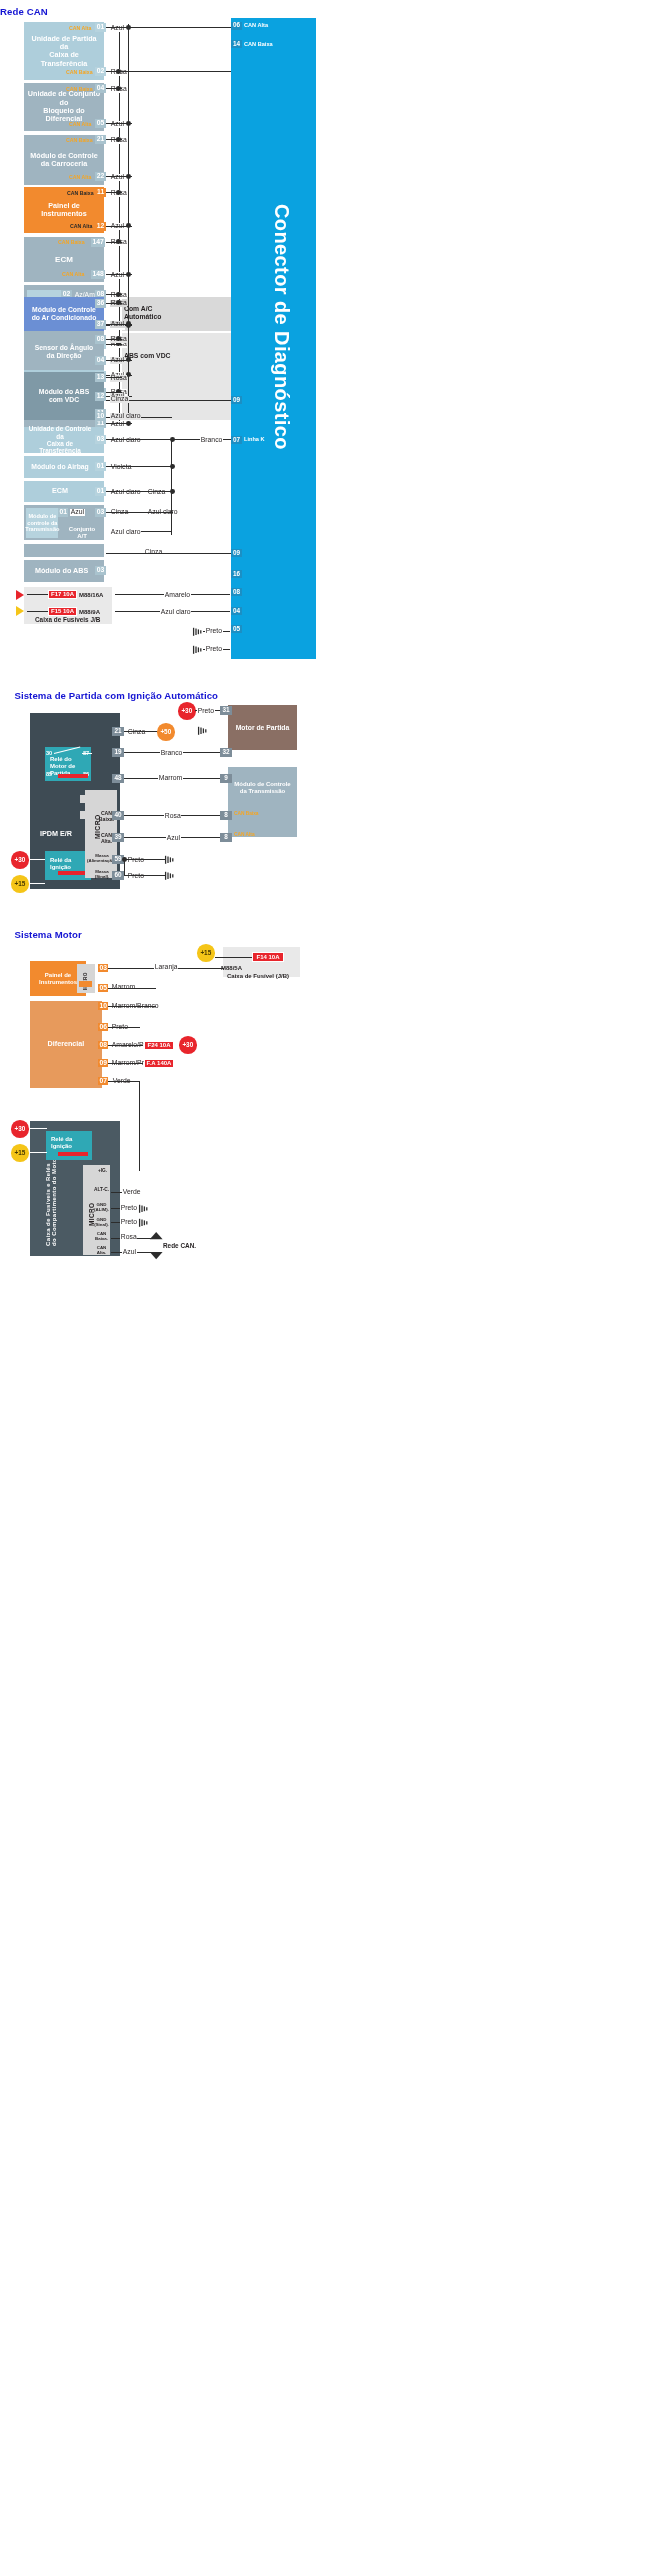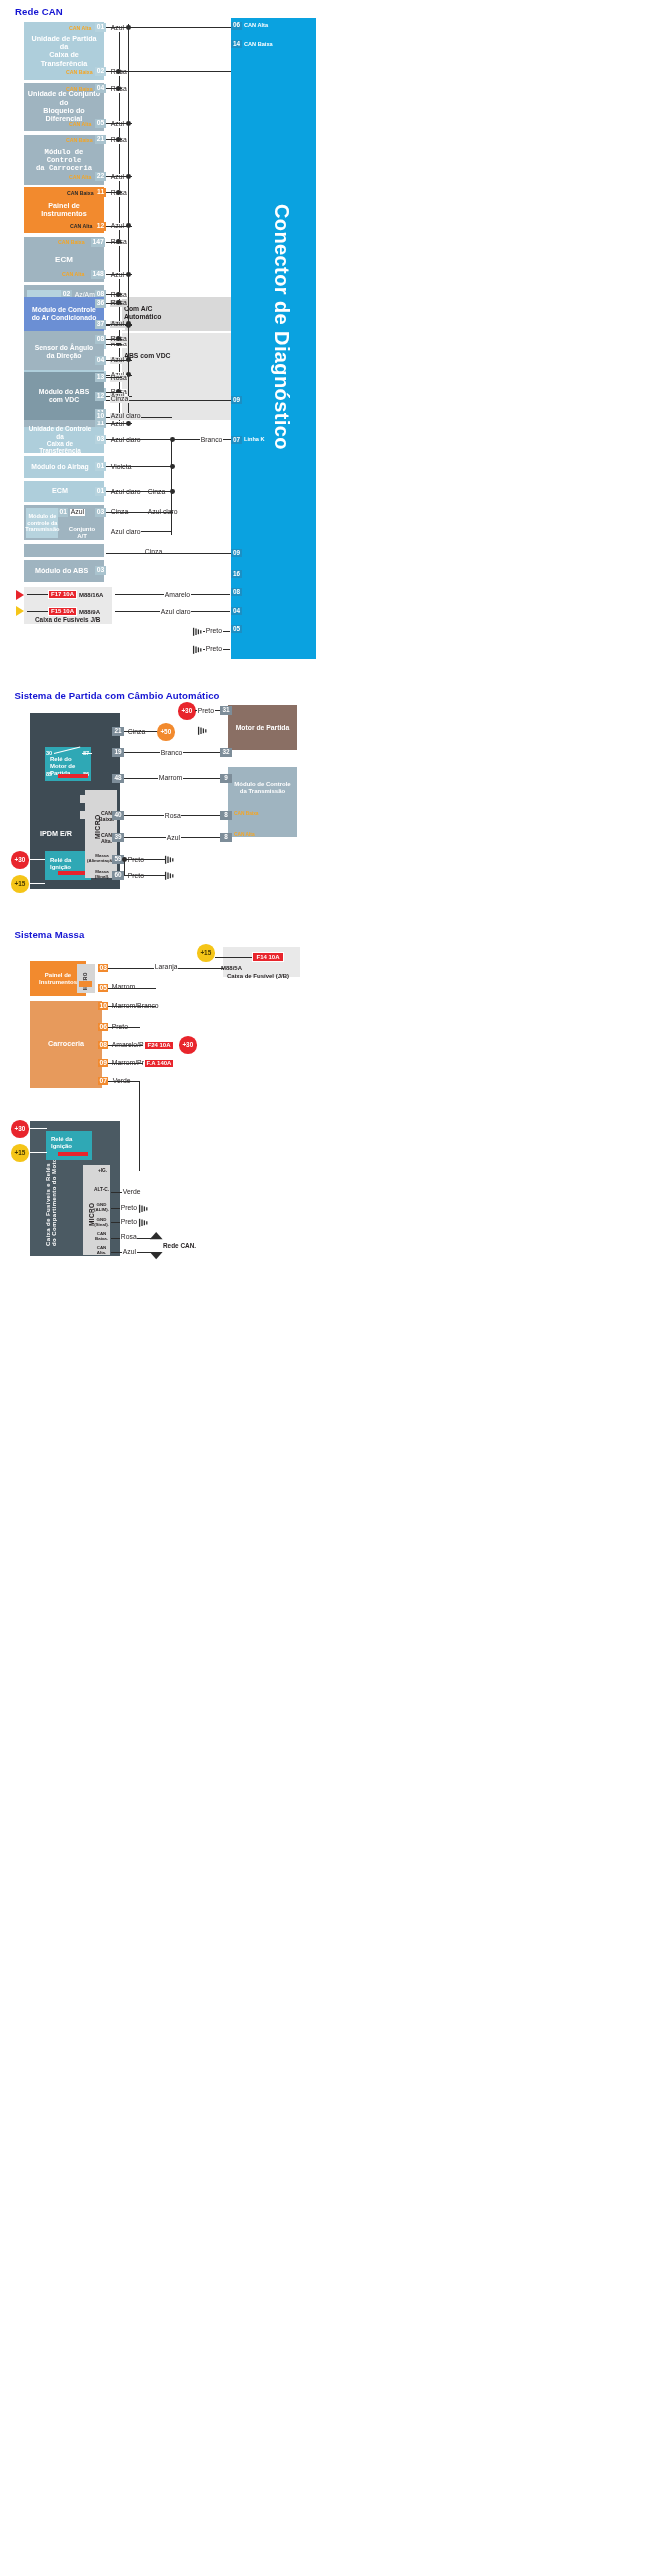--- a/index.html
+++ b/index.html
@@ -193,21 +193,21 @@
   .alt { position:absolute; background:#e79a5c; }
   .panel-or { position:absolute; background:#f28a2e; }
   .fuseblk { position:absolute; background:#4b5a63; }
   .arrow-lbl { position:absolute; font-size:6.4px; font-weight:bold; color:#231f20; white-space:nowrap;}
 </style>
 </head>
 <body>
 
 <div class="page">
 
-  <div class="section-title" style="left:15px; top:6.4px;">Rede CAN</div>
+  <div class="section-title" style="left:0; top:6.4px;">Rede CAN</div>
 
   <div class="dlc" style="left:231px; top:17.6px; width:85px; height:641px;"></div>
   <div class="dlc-text" style="left:293px; top:204px;">Conector de Diagnóstico</div>
 
   <div class="dpin" style="left:231px; top:21.6px; width:11.2px; height:8px;">06</div>
   <div class="dpin-lbl" style="left:244px; top:23px;">CAN Alta</div>
 
   <div class="dpin" style="left:231px; top:40px; width:11.2px; height:8px;">14</div>
   <div class="dpin-lbl" style="left:244px; top:42px;">CAN Baixa</div>
 
@@ -259,21 +259,21 @@
   <div class="hline" style="left:106px; top:88px; width:16px;"></div>
   <div class="dot" style="left:116px; top:86px;"></div>
 
   <div class="cantag" style="left:69px; top:122px;">CAN Alta</div>
   <div class="pin pin-md" style="left:95px; top:119px; width:11.2px; height:8.8px;">05</div>
   <div class="wlabel" style="left:110px; top:121px;">Azul</div>
   <div class="hline" style="left:106px; top:123px; width:26px;"></div>
   <div class="dot" style="left:126px; top:121px;"></div>
 
   <div class="blk" style="left:24px; top:135px; width:80px; height:50px; background:#9fb4c0; font-size:7.2px;">
-    <span class="blk-lbl" style="white-space: pre-line; font-family: Liberation Mono, monospace;">Módulo de Controle
+    <span class="blk-lbl" style="white-space: pre-line;">Módulo de Controle
 da Carroceria</span>
   </div>
   <div class="cantag" style="left:66px; top:138px;">CAN Baixa</div>
   <div class="pin pin-md" style="left:95px; top:135px; width:11.2px; height:8.8px;">21</div>
   <div class="wlabel" style="left:110px; top:137px;">Rosa</div>
   <div class="hline" style="left:106px; top:139px; width:16px;"></div>
   <div class="dot" style="left:116px; top:137px;"></div>
 
   <div class="cantag" style="left:69px; top:175px;">CAN Alta</div>
   <div class="pin pin-md" style="left:95px; top:172px; width:11.2px; height:8.8px;">22</div>
@@ -511,21 +511,21 @@
     <svg width="11.2" height="9.6" viewBox="0 0 14 12">
       <line x1="2" y1="1" x2="2" y2="11" stroke="#2c2c2c" stroke-width="1.6"></line>
       <line x1="5" y1="2" x2="5" y2="10" stroke="#2c2c2c" stroke-width="1.6"></line>
       <line x1="8" y1="3" x2="8" y2="9" stroke="#2c2c2c" stroke-width="1.6"></line>
       <line x1="11" y1="4" x2="11" y2="8" stroke="#2c2c2c" stroke-width="1.6"></line>
     </svg>
   </div>
   <div class="hline" style="left:203px; top:649px; width:27px;"></div>
   <div class="wlabel" style="left:205px; top:646px;">Preto</div>
 
-  <div class="section-title" style="left:14.4px; top:690px;">Sistema de Partida com Câmbio Automático</div>
+  <div class="section-title" style="left:14.4px; top:690px;">Sistema de Partida com Ignição Automático</div>
 
   <div class="ipdm" style="left:30px; top:713px; width:90px; height:176px;"></div>
   <div class="ipdm-lbl" style="left:40px; top:829px;">IPDM E/R</div>
 
   <div class="relay" style="left:45px; top:747px; width:46px; height:34px;"></div>
   <div class="relay-lbl" style="left: 50px; top: 756px; color: rgb(255, 255, 255); font-size: 6px; font-weight: bold; line-height: 1.2; white-space: pre-line;">Relé do
 Motor de
 Partida</div>
   <div class="relay-num" style="left:46px; top:750px;">30</div>
   <div class="relay-num" style="left:83px; top:750px;">87</div>
@@ -630,21 +630,21 @@
   <div class="blk" style="left:228px; top:777px; width:69px; height:21px; font-size:6px; background:transparent;">
     <span class="blk-lbl" style="white-space: pre-line;">Módulo de Controle
 da Transmissão</span>
   </div>
   <div class="pin-dk" style="left:220px; top:774px; width:12px; height:8.8px;">9</div>
   <div class="pin-dk" style="left:220px; top:811px; width:12px; height:8.8px;">8</div>
   <div class="cantag" style="left:234px; top:812px; font-size:4.8px;">CAN Baixa</div>
   <div class="cantag" style="left:234px; top:833px; font-size:4.8px;">CAN Alta</div>
   <div class="pin-dk" style="left:220px; top:833px; width:12px; height:8.8px;">8</div>
 
-  <div class="section-title" style="left:14.4px; top:929px;">Sistema Massa</div>
+  <div class="section-title" style="left:14.4px; top:929px;">Sistema Motor</div>
 
   <div class="circ circ-yel" style="left:197px; top:944px; width:17.6px; height:17.6px;">+15</div>
   <div class="fusebox" style="left:223px; top:947px; width:77px; height:30px;"></div>
   <div class="fuse" style="left:252px; top:952px; width:32px; height:9.6px;">F14 10A</div>
   <div class="conn-lbl" style="left:221px; top:965px;">M88/5A</div>
   <div class="conn-lbl" style="left:227px; top:973px;">Caixa de Fusível (J/B)</div>
   <div class="hline thin" style="left:215px; top:957px; width:37px;"></div>
 
   <div class="panel-or" style="left:30px; top:961px; width:56px; height:35px;"></div>
   <div class="blk" style="left:30px; top:961px; width:56px; height:35px; font-size:6px; background:transparent;">
@@ -658,21 +658,21 @@
   <div class="pin pin-or" style="left:98px; top:964px; width:10.4px; height:8px;">03</div>
   <div class="hline" style="left:108px; top:968px; width:116px;"></div>
   <div class="wlabel" style="left:154px; top:964px;">Laranja</div>
 
   <div class="pin pin-or" style="left:98px; top:984px; width:10.4px; height:8px;">05</div>
   <div class="wlabel" style="left:111px; top:984px;">Marrom</div>
   <div class="hline" style="left:108px; top:988px; width:48px;"></div>
 
   <div class="alt" style="left:30px; top:1001px; width:72px; height:87px;"></div>
   <div class="blk" style="left:30px; top:1001px; width:72px; height:87px; font-size:7.2px; background:transparent;">
-    <span class="blk-lbl">Carroceria</span>
+    <span class="blk-lbl">Diferencial</span>
   </div>
 
   <div class="pin pin-or" style="left:98px; top:1002px; width:10.4px; height:8px;">10</div>
   <div class="wlabel" style="left:111px; top:1003px;">Marrom/Branco</div>
   <div class="hline" style="left:108px; top:1006px; width:48px;"></div>
 
   <div class="pin pin-or" style="left:98px; top:1023px; width:10.4px; height:8px;">06</div>
   <div class="wlabel" style="left:111px; top:1024px;">Preto</div>
   <div class="hline" style="left:108px; top:1027px; width:32px;"></div>
 

